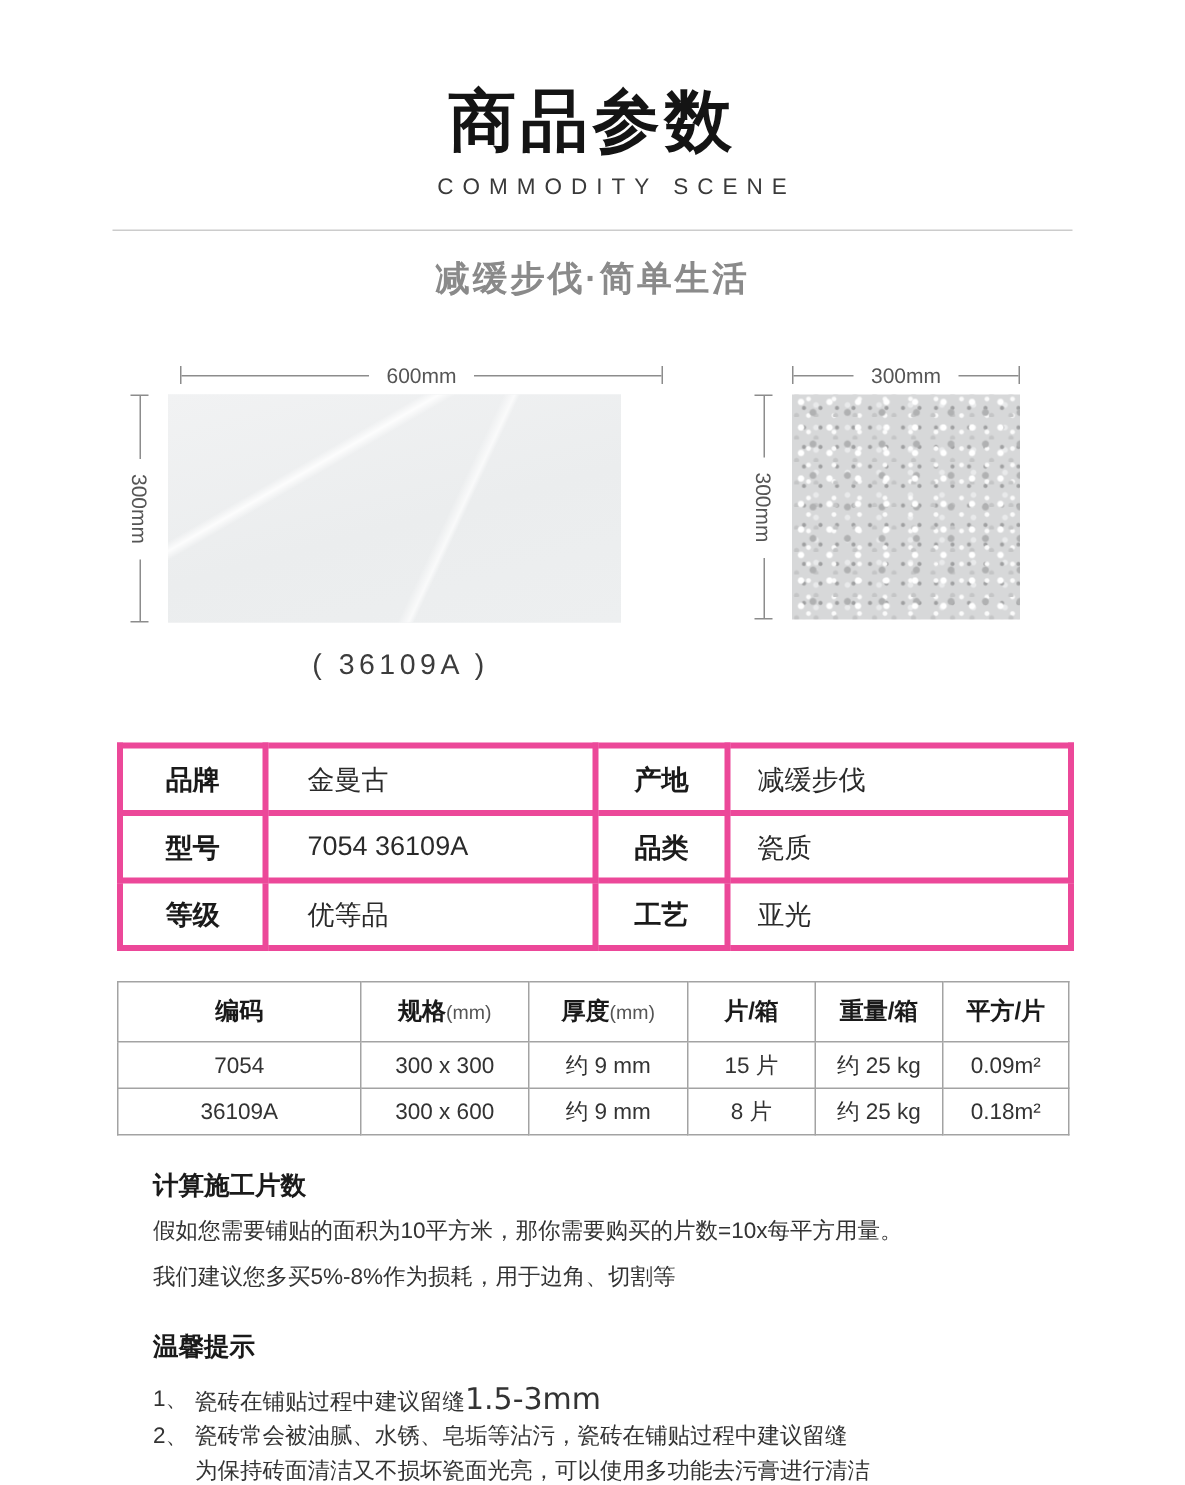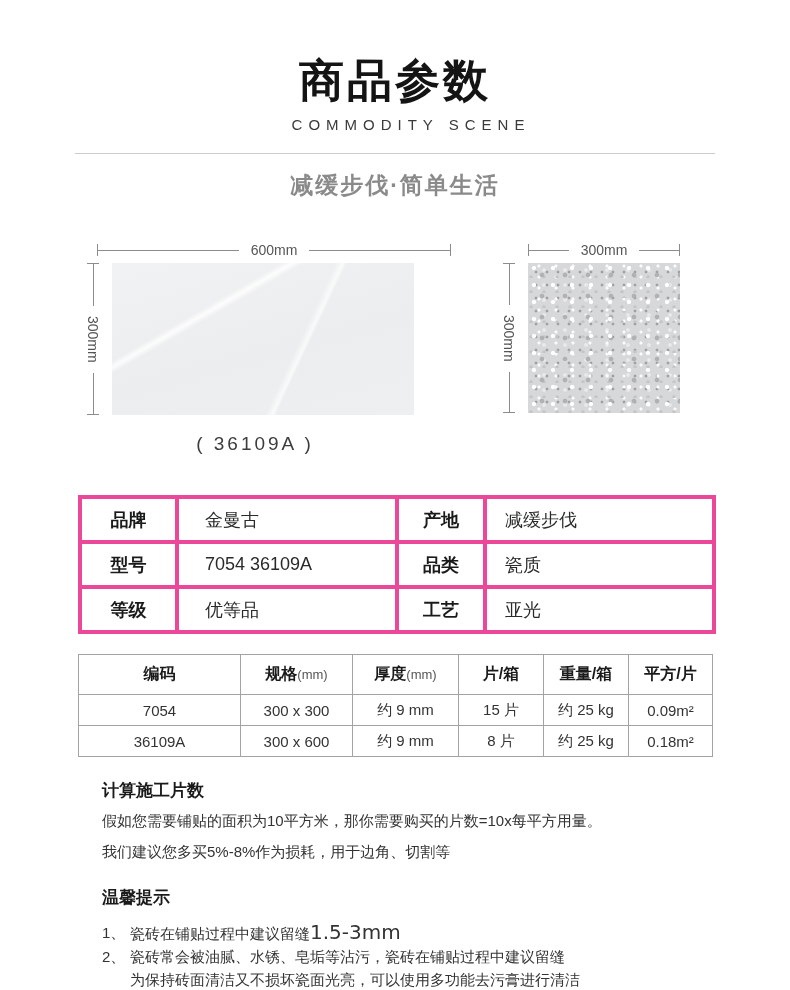--- a/index.html
+++ b/index.html
@@ -52,24 +52,24 @@
       radial-gradient(circle at 11px 3px, #fbfbfb 0 1.1px, rgba(0,0,0,0) 2.0px),
       radial-gradient(circle at 8px 9px,  #9fa0a1 0 0.9px, rgba(0,0,0,0) 1.8px),
       radial-gradient(circle at 16px 7px, #e9eaeb 0 1.4px, rgba(0,0,0,0) 2.3px);
     background-size: 19px 17px, 23px 21px, 13px 15px, 17px 11px, 11px 13px, 21px 15px;
   }
   .tile-caption {
     position:absolute; text-align:center; font-size:19px; color:#3c3c3c;
     letter-spacing:3px; white-space:nowrap;
   }
   
-  .dimh-left  { left:97px; top:4px;  width:354px; }
+  .dimh-left  { left:120px; top:4px;  width:322px; }
   .dimv-left  { left:86px;  top:24px; height:152px; }
   .tile-left  { left:112px; top:24px; width:302px; height:152px; }
-  .cap-left   { left:104px; top:194px; width:302px; }
+  .cap-left   { left:116px; top:194px; width:302px; }
   
   .dimh-right { left:528px; top:4px;  width:152px; }
   .dimv-right { left:502px; top:24px; height:150px; }
   .tile-right { left:528px; top:24px; width:152px; height:150px; }
   .cap-right  { left:528px; top:194px; width:152px; }
   
   .spec-table {
     width:634px; margin:32px 0 0 78px; border-collapse:collapse;
     table-layout:fixed; font-size:18px;
   }

